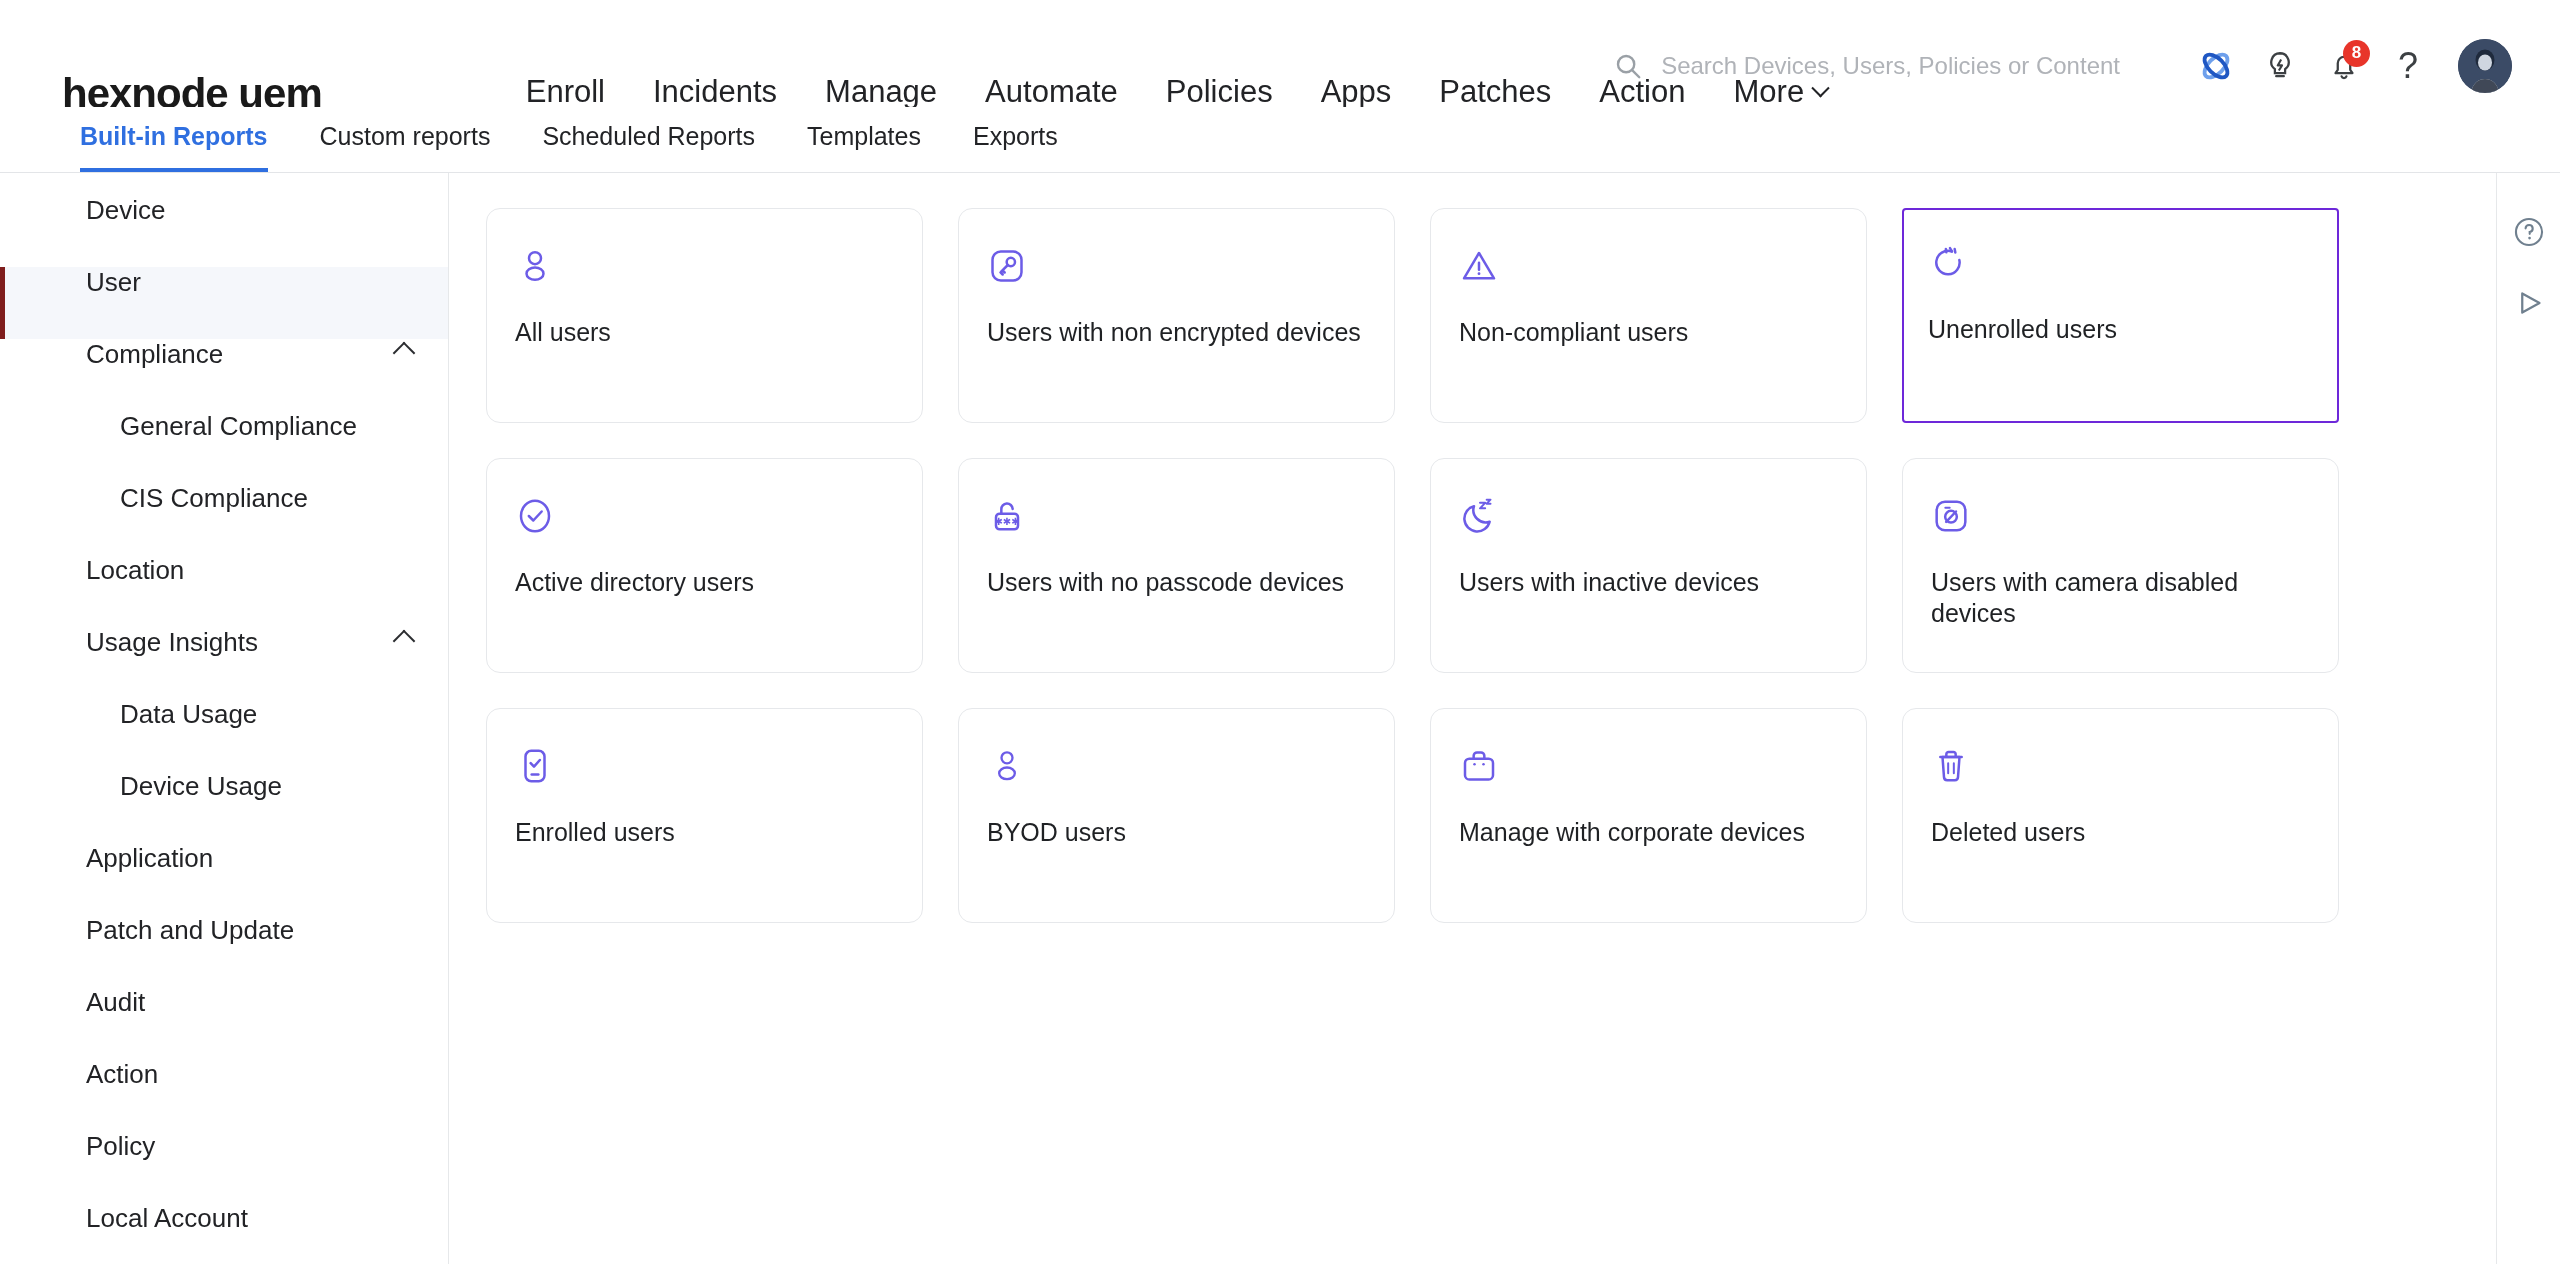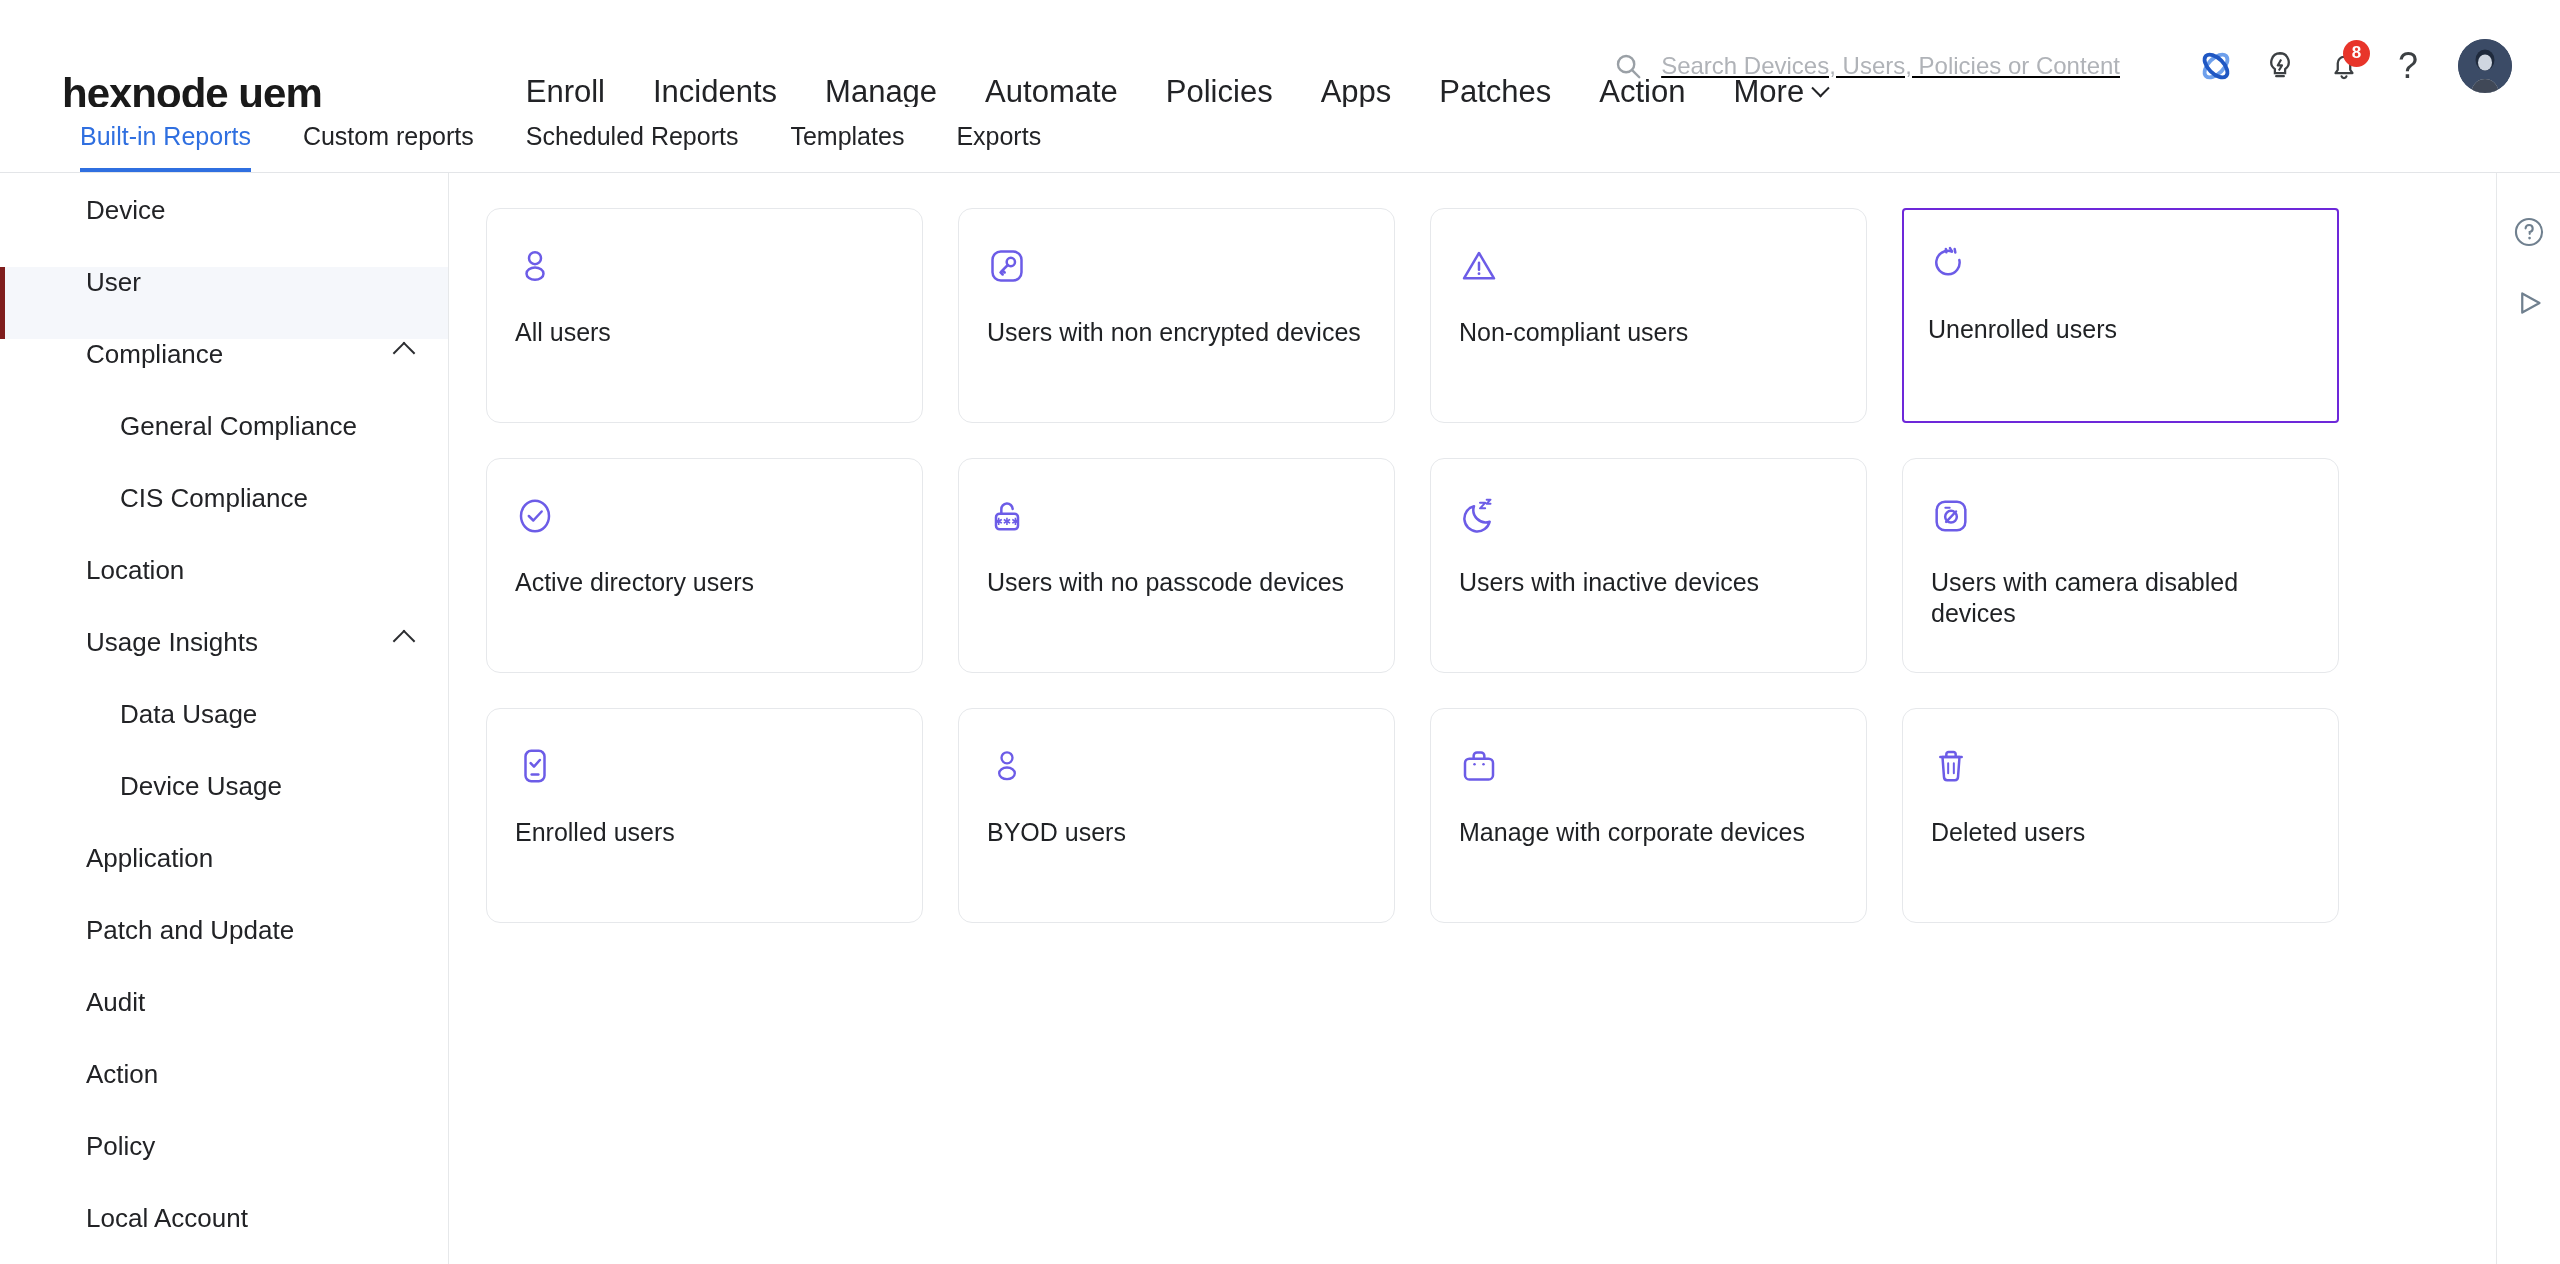--- a/index.html
+++ b/index.html
@@ -49,21 +49,20 @@
 
   .topright {
     position: absolute; right: 0; top: 0;
     height: 107px;
     display: flex; align-items: center;
     padding-right: 48px;
   }
   .searchbox {
     display: flex; align-items: center; gap: 18px;
     margin-right: 60px;
-    text-decoration: underline;
   }
   .search-ph {
     font-size: 24px; color: #b0b3b8; white-space: nowrap;
   }
   .icon-btn {
     width: 56px; height: 56px;
     display: flex; align-items: center; justify-content: center;
     position: relative; cursor: pointer;
     margin-left: 8px;
   }
@@ -95,21 +94,21 @@
   }
   .tab {
     font-size: 25px;
     color: #222326;
     padding: 0 0 17px 0;
     margin-right: 52px;
     cursor: pointer;
     white-space: nowrap;
     border-bottom: 4px solid transparent;
   }
-  .tab.active { color: #2f6fe0; border-bottom-color: #2f6fe0; font-weight: 400; }
+  .tab.active { color: #2f6fe0; border-bottom-color: #2f6fe0; font-weight: 700; }
 
   
   .sidebar {
     position: absolute; top: 173px; left: 0;
     width: 449px; height: 1091px;
     background: #fff;
     border-right: 1px solid #e6e8ea;
     padding-top: 22px;
     overflow: hidden;
   }

